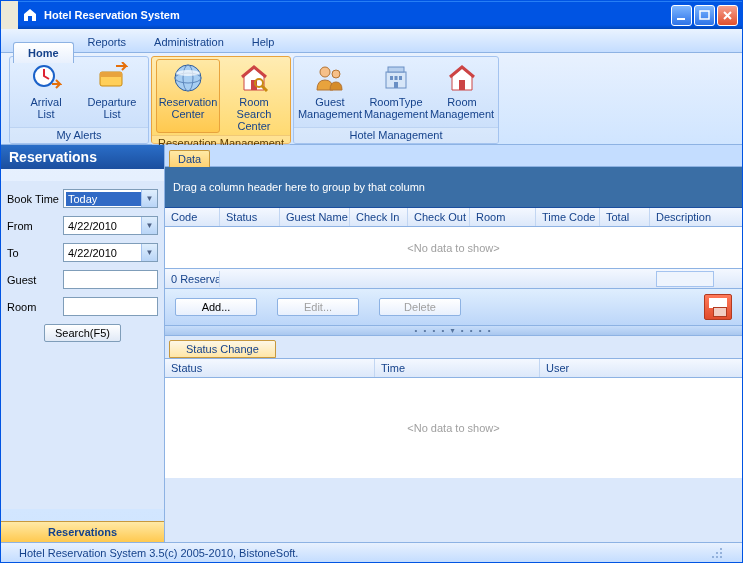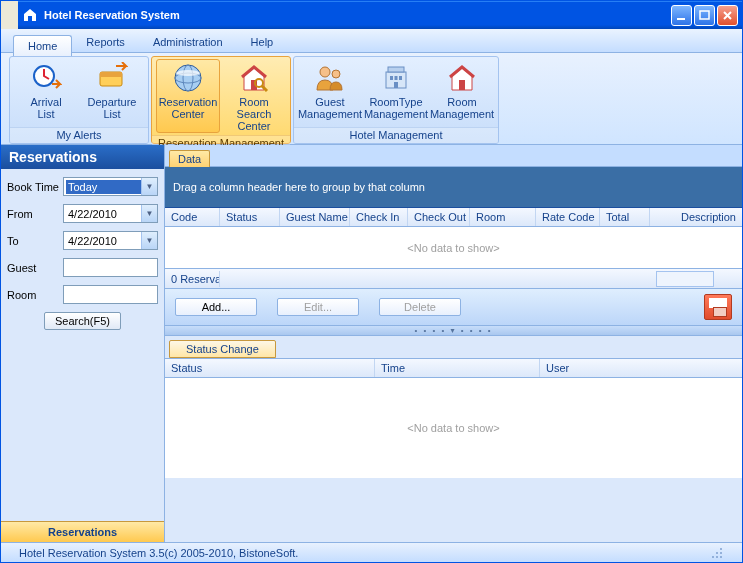--- a/index.html
+++ b/index.html
@@ -9,36 +9,36 @@
 .titlebar .app-icon { width: 16px; height: 16px; margin-right: 6px; display: inline-flex; align-items: center; justify-content: center; }
 .titlebar .title-text { flex: 1; }
 .titlebar .win-buttons { display: flex; gap: 2px; }
 .win-btn { width: 21px; height: 21px; border: 1px solid #fff; border-radius: 3px; display: flex; align-items: center; justify-content: center; font-weight: bold; color: #fff; cursor: default; }
 .win-min, .win-max { background: linear-gradient(to bottom, #7eb6ff, #2d73e8); }
 .win-close { background: linear-gradient(to bottom, #f6a08e, #e1502d); }
 .win-btn svg { display: block; }
 
 .menubar { height: 24px; background: linear-gradient(to bottom, #eaf3ff, #c4ddff); display: flex; align-items: flex-end; padding-left: 12px; border-bottom: 1px solid #8db2e3; gap: 0; }
 .menu-tab { padding: 4px 14px 4px 14px; color: #15428b; cursor: default; }
-.menu-tab.active { background: linear-gradient(to bottom, #fff, #e8f0fd); border: 1px solid #8db2e3; border-bottom: none; border-radius: 3px 3px 0 0; font-weight: normal; position: relative; top: 4px; }
+.menu-tab.active { background: linear-gradient(to bottom, #fff, #e8f0fd); border: 1px solid #8db2e3; border-bottom: none; border-radius: 3px 3px 0 0; font-weight: bold; position: relative; top: 11px; }
 
 .ribbon { height: 92px; background: linear-gradient(to bottom, #e8f1fe, #d0e5ff); border-bottom: 1px solid #8db2e3; display: flex; padding: 3px 8px 0 8px; gap: 2px; }
 .ribbon-group { border: 1px solid #a4c3ef; border-radius: 3px; background: linear-gradient(to bottom, #e3efff, #c7ddfa); display: flex; flex-direction: column; }
 .ribbon-group.selgroup { background: linear-gradient(to bottom, #ffecb3, #ffd86b); border-color: #e8a33d; }
 .ribbon-items { display: flex; flex: 1; padding: 2px 4px; gap: 2px; }
 .ribbon-item { width: 64px; display: flex; flex-direction: column; align-items: center; justify-content: flex-start; padding-top: 2px; text-align: center; color: #15428b; border: 1px solid transparent; border-radius: 3px; cursor: default; }
 .ribbon-item.selected { background: linear-gradient(to bottom, #ffe9a6, #ffc94f); border: 1px solid #e8a33d; }
 .ribbon-item .ri-icon { width: 32px; height: 32px; margin-bottom: 2px; display: flex; align-items: center; justify-content: center; }
 .ribbon-item .ri-label { line-height: 12px; font-size: 11px; }
 .ribbon-group-label { text-align: center; font-size: 11px; color: #15428b; padding: 1px 0 2px 0; background: rgba(255,255,255,0.25); border-top: 1px solid #bcd3f2; }
 .ribbon-group.selgroup .ribbon-group-label { color: #5c3b00; border-top-color: #f0c977; }
 
 .workspace { flex: 1; display: flex; background: linear-gradient(to bottom, #e8f1fe, #d0e5ff); min-height: 0; }
 
-.sidebar { width: 164px; display: flex; flex-direction: column; border-right: 1px solid #8db2e3; }
+.sidebar { width: 164px; display: flex; flex-direction: column; border-right: 1px solid #8db2e3; gap: 12px; }
 .sidebar-header { background: linear-gradient(to bottom, #2a6ec8, #1b4e9e); color: #fff; font-weight: bold; font-size: 14px; padding: 4px 8px; }
 .search-form { flex: 1; padding: 8px 6px; background: #dbe8fb; }
 .form-row { display: flex; align-items: center; margin-bottom: 8px; }
 .form-row label { width: 56px; color: #000; }
 .sel, .txt { flex: 1; border: 1px solid #7f9db9; background: #fff; height: 19px; font-size: 11px; display: flex; align-items: center; }
 .sel { padding-left: 2px; position: relative; }
 .sel .sel-text { flex: 1; background: #316ac5; color: #fff; padding: 1px 2px; }
 .sel.plain .sel-text { background: transparent; color: #000; }
 .sel-arrow { width: 16px; height: 17px; background: linear-gradient(to bottom, #dfeefd, #b9d5f7); border-left: 1px solid #a4c3ef; display: flex; align-items: center; justify-content: center; color: #4d6185; font-size: 8px; }
 .txt input { width: 100%; border: none; height: 17px; font-size: 11px; padding: 0 3px; outline: none; }
@@ -48,21 +48,21 @@
 
 .main { flex: 1; display: flex; flex-direction: column; min-width: 0; background: #dbe8fb; }
 .tabstrip { height: 22px; display: flex; align-items: flex-end; padding-left: 4px; border-bottom: 1px solid #8db2e3; background: #c4ddff; }
 .tabstrip .tab { background: linear-gradient(to bottom, #ffe9a6, #ffd273); border: 1px solid #c7983d; border-bottom: none; padding: 2px 8px; color: #15428b; border-radius: 2px 2px 0 0; cursor: default; position: relative; top: 1px; }
 
 .group-bar { background: #3a6ea5; color: #fff; padding: 14px 8px; border-bottom: 1px solid #1b4e9e; }
 .grid-head { display: flex; background: linear-gradient(to bottom, #f4f8ff, #dce8fa); border-bottom: 1px solid #8db2e3; }
 .gh { padding: 3px 6px; color: #15428b; border-right: 1px solid #c2d6f2; white-space: nowrap; }
 .gh.code { width: 55px; } .gh.status { width: 60px; } .gh.guest { width: 70px; }
 .gh.ci { width: 58px; } .gh.co { width: 62px; } .gh.room { width: 66px; }
-.gh.rate { width: 64px; } .gh.total { width: 50px; } .gh.desc { flex: 1; border-right: none; text-align: right; }
+.gh.rate { width: 64px; } .gh.total { width: 50px; } .gh.desc { flex: 1; border-right: none; }
 .grid-body { height: 42px; background: #fff; display: flex; align-items: center; justify-content: center; color: #a0a0a0; font-style: normal; border-bottom: 1px solid #8db2e3; }
 .grid-footer { display: flex; background: linear-gradient(to bottom, #f4f8ff, #dce8fa); border-bottom: 1px solid #8db2e3; height: 20px; align-items: center; }
 .grid-footer .fcell { padding: 2px 6px; border-right: 1px solid #c2d6f2; color: #15428b; width: 55px; white-space: nowrap; overflow: hidden; }
 .grid-footer .fspacer { flex: 1; }
 .grid-footer .fbox { width: 58px; height: 16px; border: 1px solid #a4c3ef; background: #eef4fd; margin-right: 28px; }
 
 .action-bar { display: flex; align-items: center; padding: 5px 10px; gap: 20px; background: linear-gradient(to bottom,#dfeefe,#bcd6f9); border-bottom: 1px solid #8db2e3; }
 .abtn { width: 82px; text-align: center; padding: 2px 0; background: linear-gradient(to bottom, #fff, #e8f0fd); border: 1px solid #8db2e3; border-radius: 2px; color: #000; cursor: default; }
 .abtn.disabled { color: #a0a0a0; }
 .action-bar .spacer { flex: 1; }
@@ -266,21 +266,21 @@
         <div class="tab">Data</div>
       </div>
       <div class="group-bar">Drag a column header here to group by that column</div>
       <div class="grid-head">
         <div class="gh code">Code</div>
         <div class="gh status">Status</div>
         <div class="gh guest">Guest Name</div>
         <div class="gh ci">Check In</div>
         <div class="gh co">Check Out</div>
         <div class="gh room">Room</div>
-        <div class="gh rate">Rate Code</div>
+        <div class="gh rate">Time Code</div>
         <div class="gh total">Total</div>
         <div class="gh desc">Description</div>
       </div>
       <div class="grid-body">&lt;No data to show&gt;</div>
       <div class="grid-footer">
         <div class="fcell">0 Reservat</div>
         <div class="fspacer"></div>
         <div class="fbox"></div>
       </div>
       <div class="action-bar">

